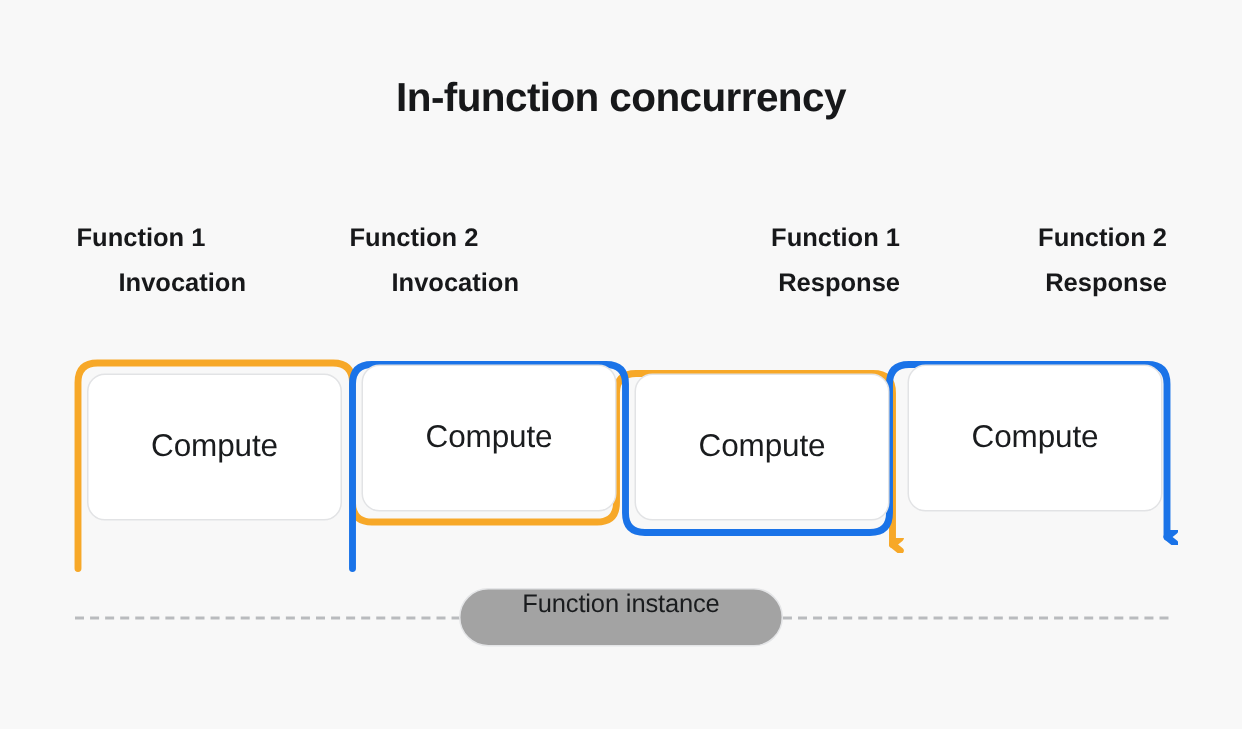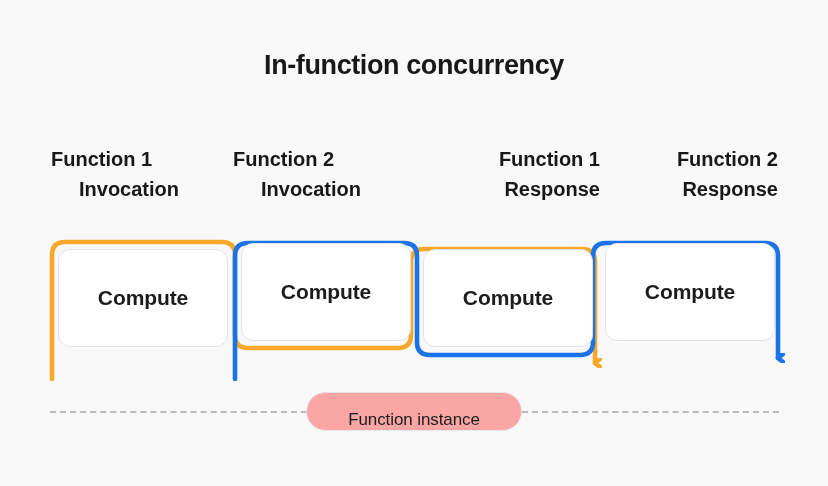--- a/index.html
+++ b/index.html
@@ -30,21 +30,21 @@
     text-align: center;
     font-size: 27px;
     font-weight: 700;
     color: #17181a;
     letter-spacing: -0.4px;
   }
 
   
   .col-label {
     position: absolute;
-    font-size: 20px;
+    font-size: 17px;
     font-weight: 700;
     color: #17181a;
     line-height: 30px;
     white-space: nowrap;
   }
   .col-label .l2 { display: block; margin-left: 28px; }
   .lbl-a { left: 51px;  top: 144px; text-align: left; }
   .lbl-b { left: 233px; top: 144px; text-align: left; }
   .lbl-c { left: 424px; top: 144px; width: 176px; text-align: right; }
   .lbl-d { left: 602px; top: 144px; width: 176px; text-align: right; }
@@ -65,21 +65,21 @@
     background: #ffffff;
     border: 1px solid #e2e3e5;
     border-radius: 12px;
     display: flex;
     align-items: center;
     justify-content: center;
     box-sizing: border-box;
   }
   .compute-box span {
     font-size: 21px;
-    font-weight: 700;
+    font-weight: 400;
     color: #1a1c1e;
     letter-spacing: -0.1px;
   }
   .box-1 { left: 58px;  top: 249px; width: 170px; height: 98px; }
   .box-2 { left: 241px; top: 243px; width: 170px; height: 98px; }
   .box-3 { left: 423px; top: 249px; width: 170px; height: 98px; }
   .box-4 { left: 605px; top: 243px; width: 170px; height: 98px; }
 
   
   .dashed-line {
@@ -89,25 +89,25 @@
     width: 729px;
     height: 0;
     border-top: 2px dashed #b9bbbe;
   }
   .instance-pill {
     position: absolute;
     left: 306px;
     top: 392px;
     width: 216px;
     height: 39px;
-    background: #fca5a5;
+    background: #a3a3a3;
     border: 1px solid #e4e5e7;
     border-radius: 20px;
     display: flex;
-    align-items: flex-end;
+    align-items: flex-start;
     justify-content: center;
     box-sizing: border-box;
   }
   .instance-pill span {
     font-size: 17px;
     color: #1a1c1e;
     letter-spacing: -0.1px;
   }
 </style>
 </head>

